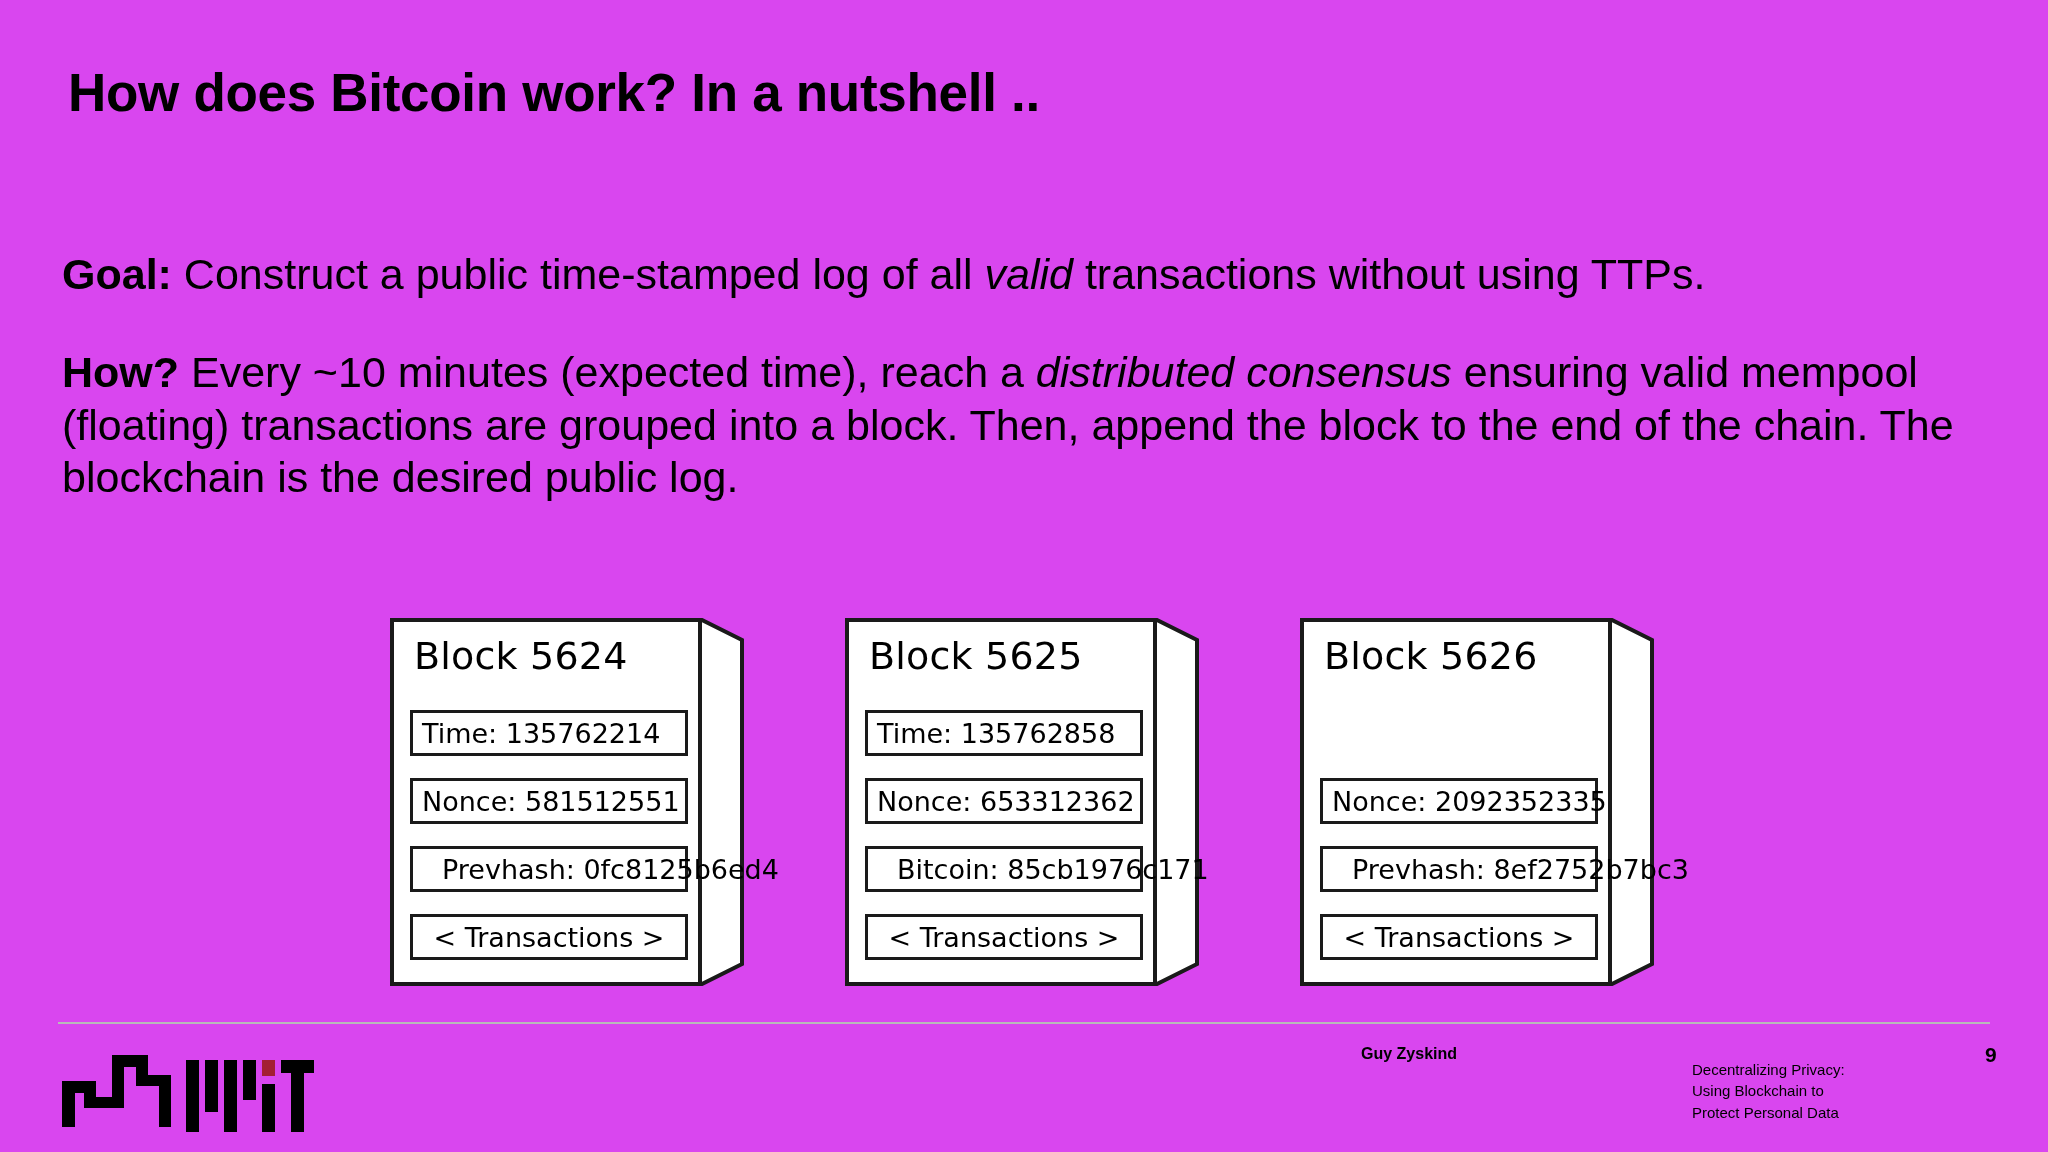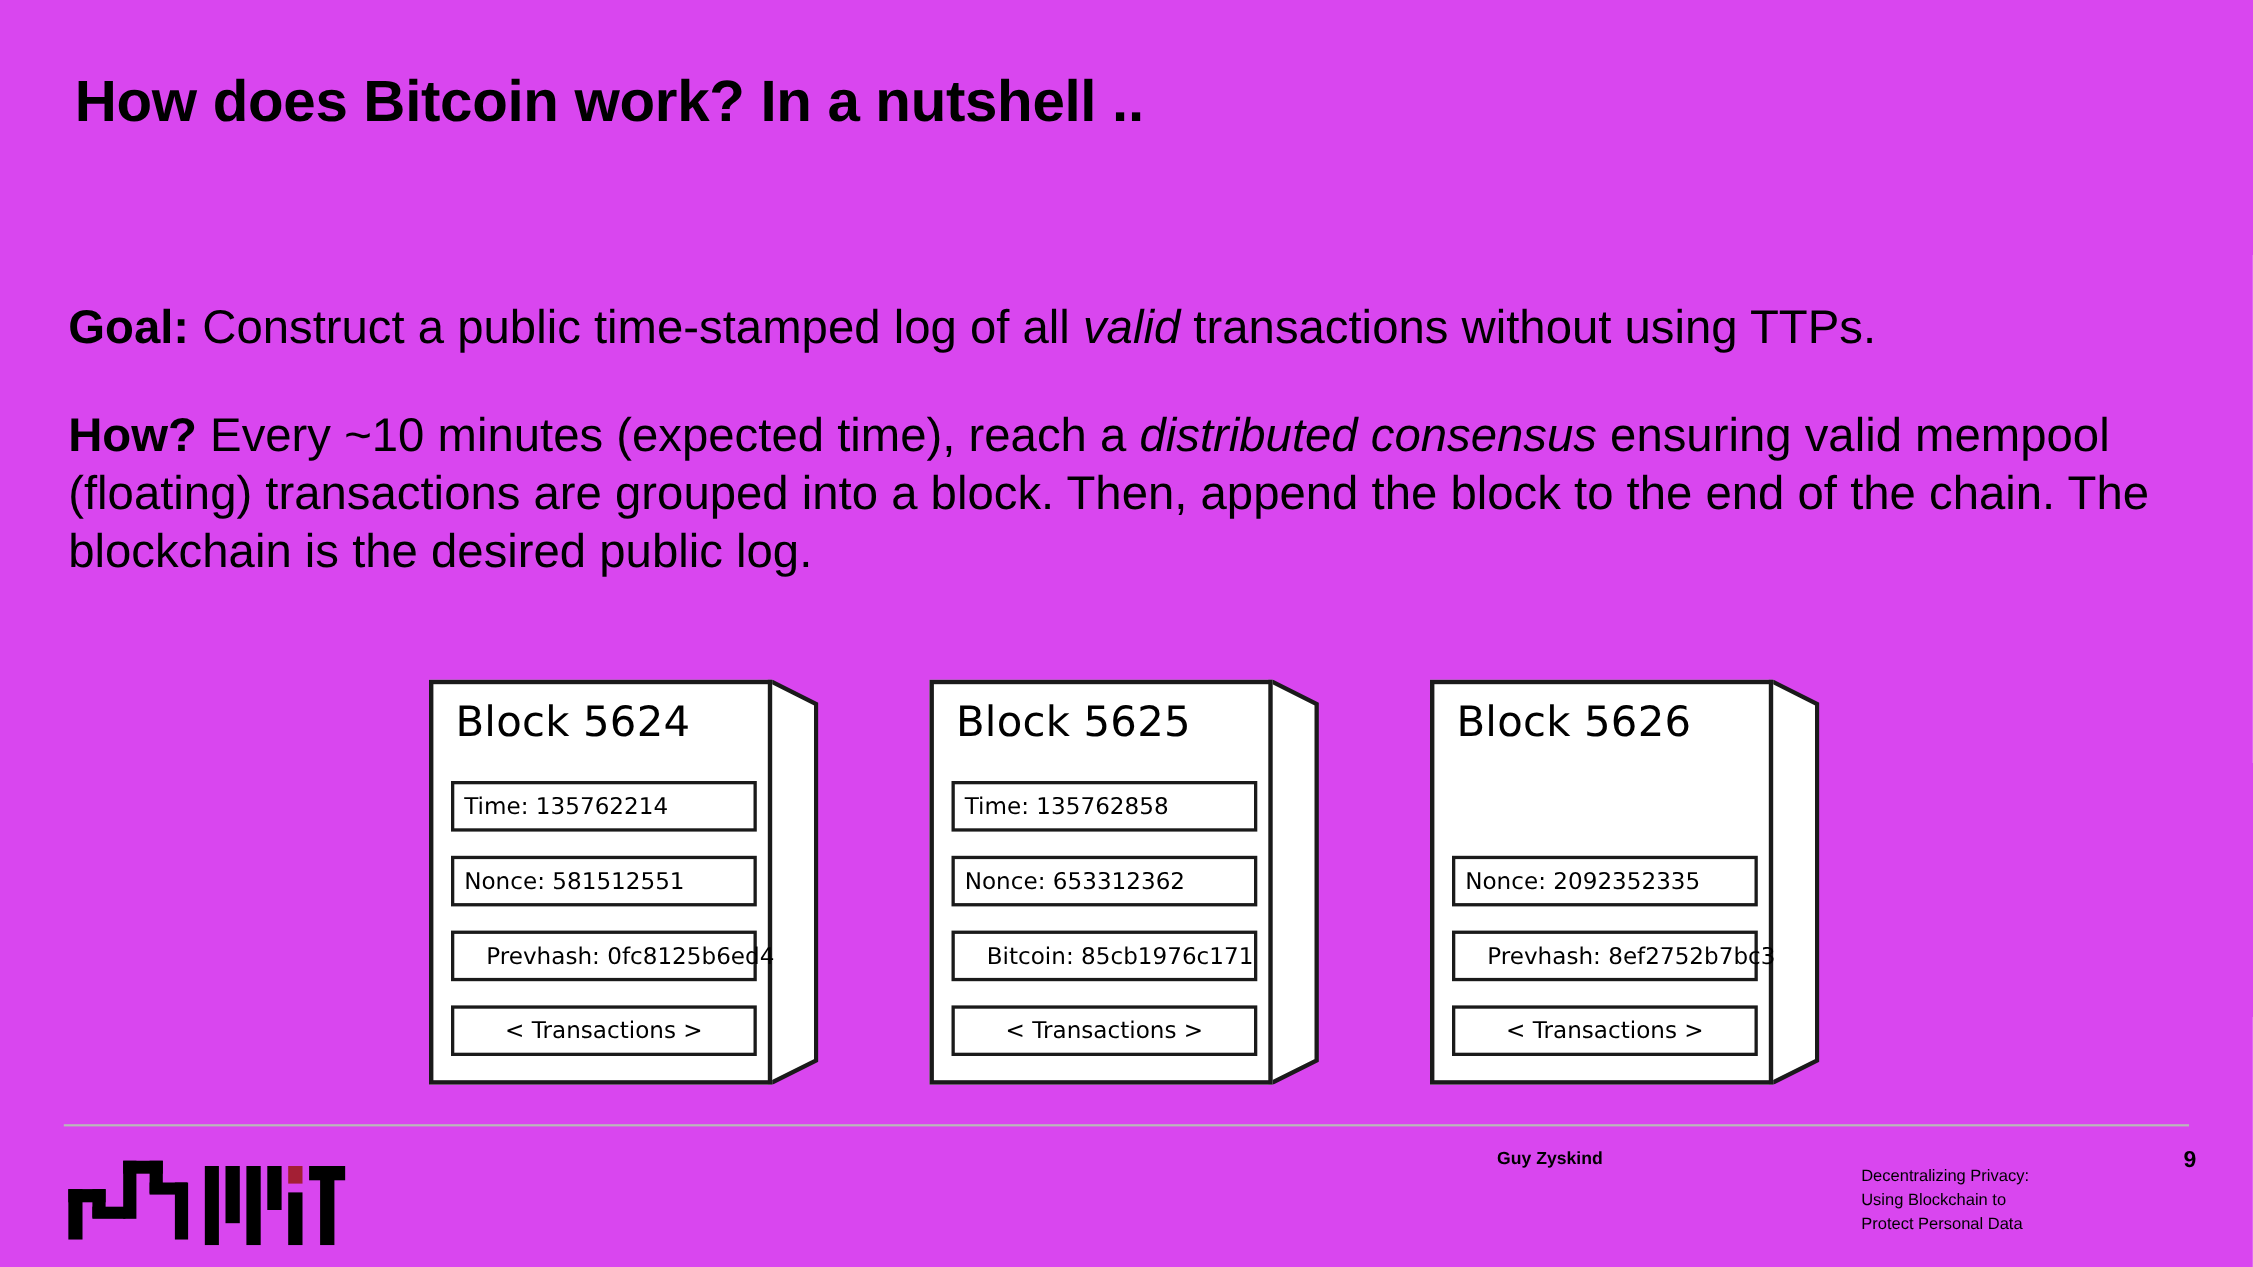--- a/index.html
+++ b/index.html
@@ -34,21 +34,20 @@
   }
 
   
   .body-block {
     position: absolute;
     left: 62px;
     top: 248px;
     width: 1930px;
     font-size: 43px;
     line-height: 1.22;
-    margin-top: 24px;
   }
   .para { margin: 0 0 46px 0; }
   .para:last-child { margin-bottom: 0; }
   .b { font-weight: bold; }
   .i { font-style: italic; }
 
   
   .chain {
     position: absolute;
     left: 0;
@@ -83,21 +82,21 @@
     position: absolute;
     left: 16px;
     width: 278px;
     height: 46px;
     border: 3px solid #1a1a1a;
     box-sizing: border-box;
     background: #fff;
     display: flex;
     align-items: center;
     font-family: "DejaVu Sans", sans-serif;
-    font-size: 21px;
+    font-size: 27px;
     padding-left: 9px;
     white-space: nowrap;
   }
   .field.f-time   { top: 88px; }
   .field.f-nonce  { top: 156px; }
   .field.f-prev   { top: 224px; padding-left: 29px; }
   .field.f-tx     { top: 292px; justify-content: center; padding-left: 0; }
 
   
   .fold {

